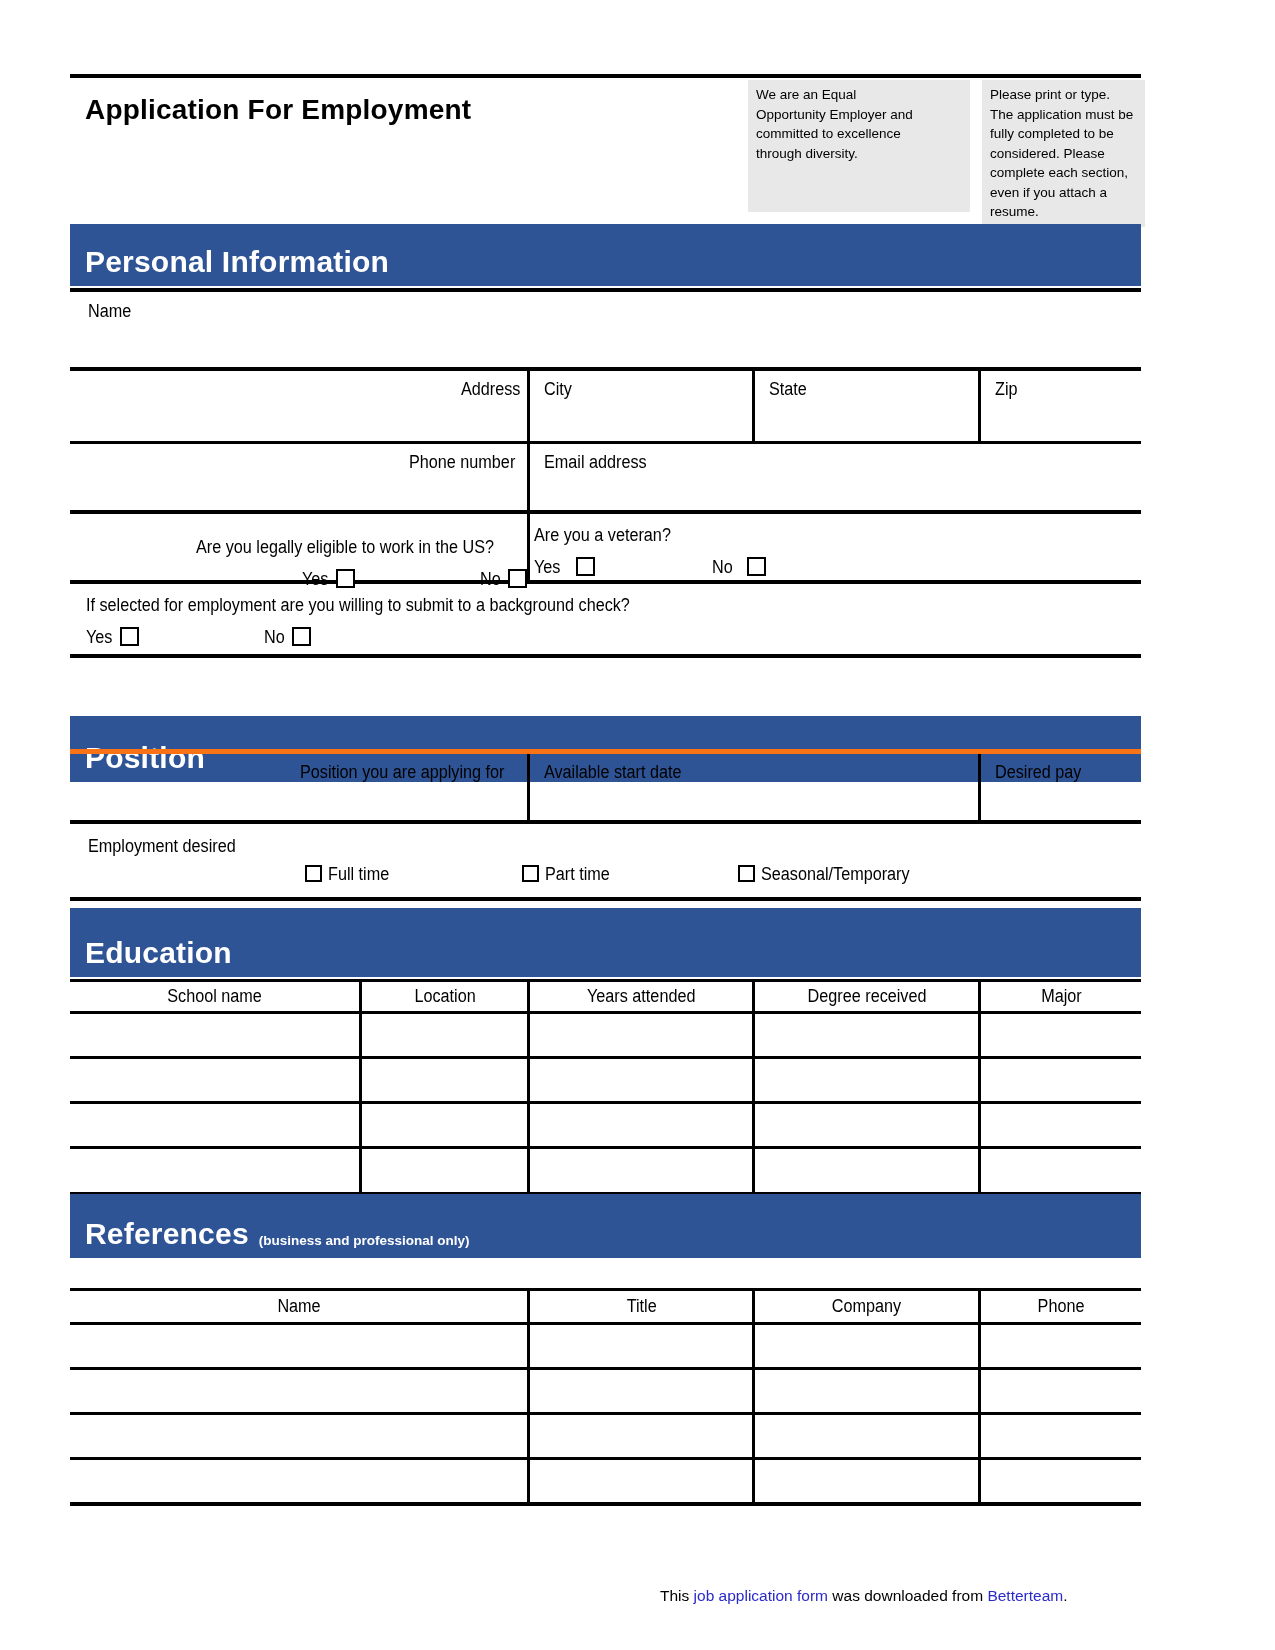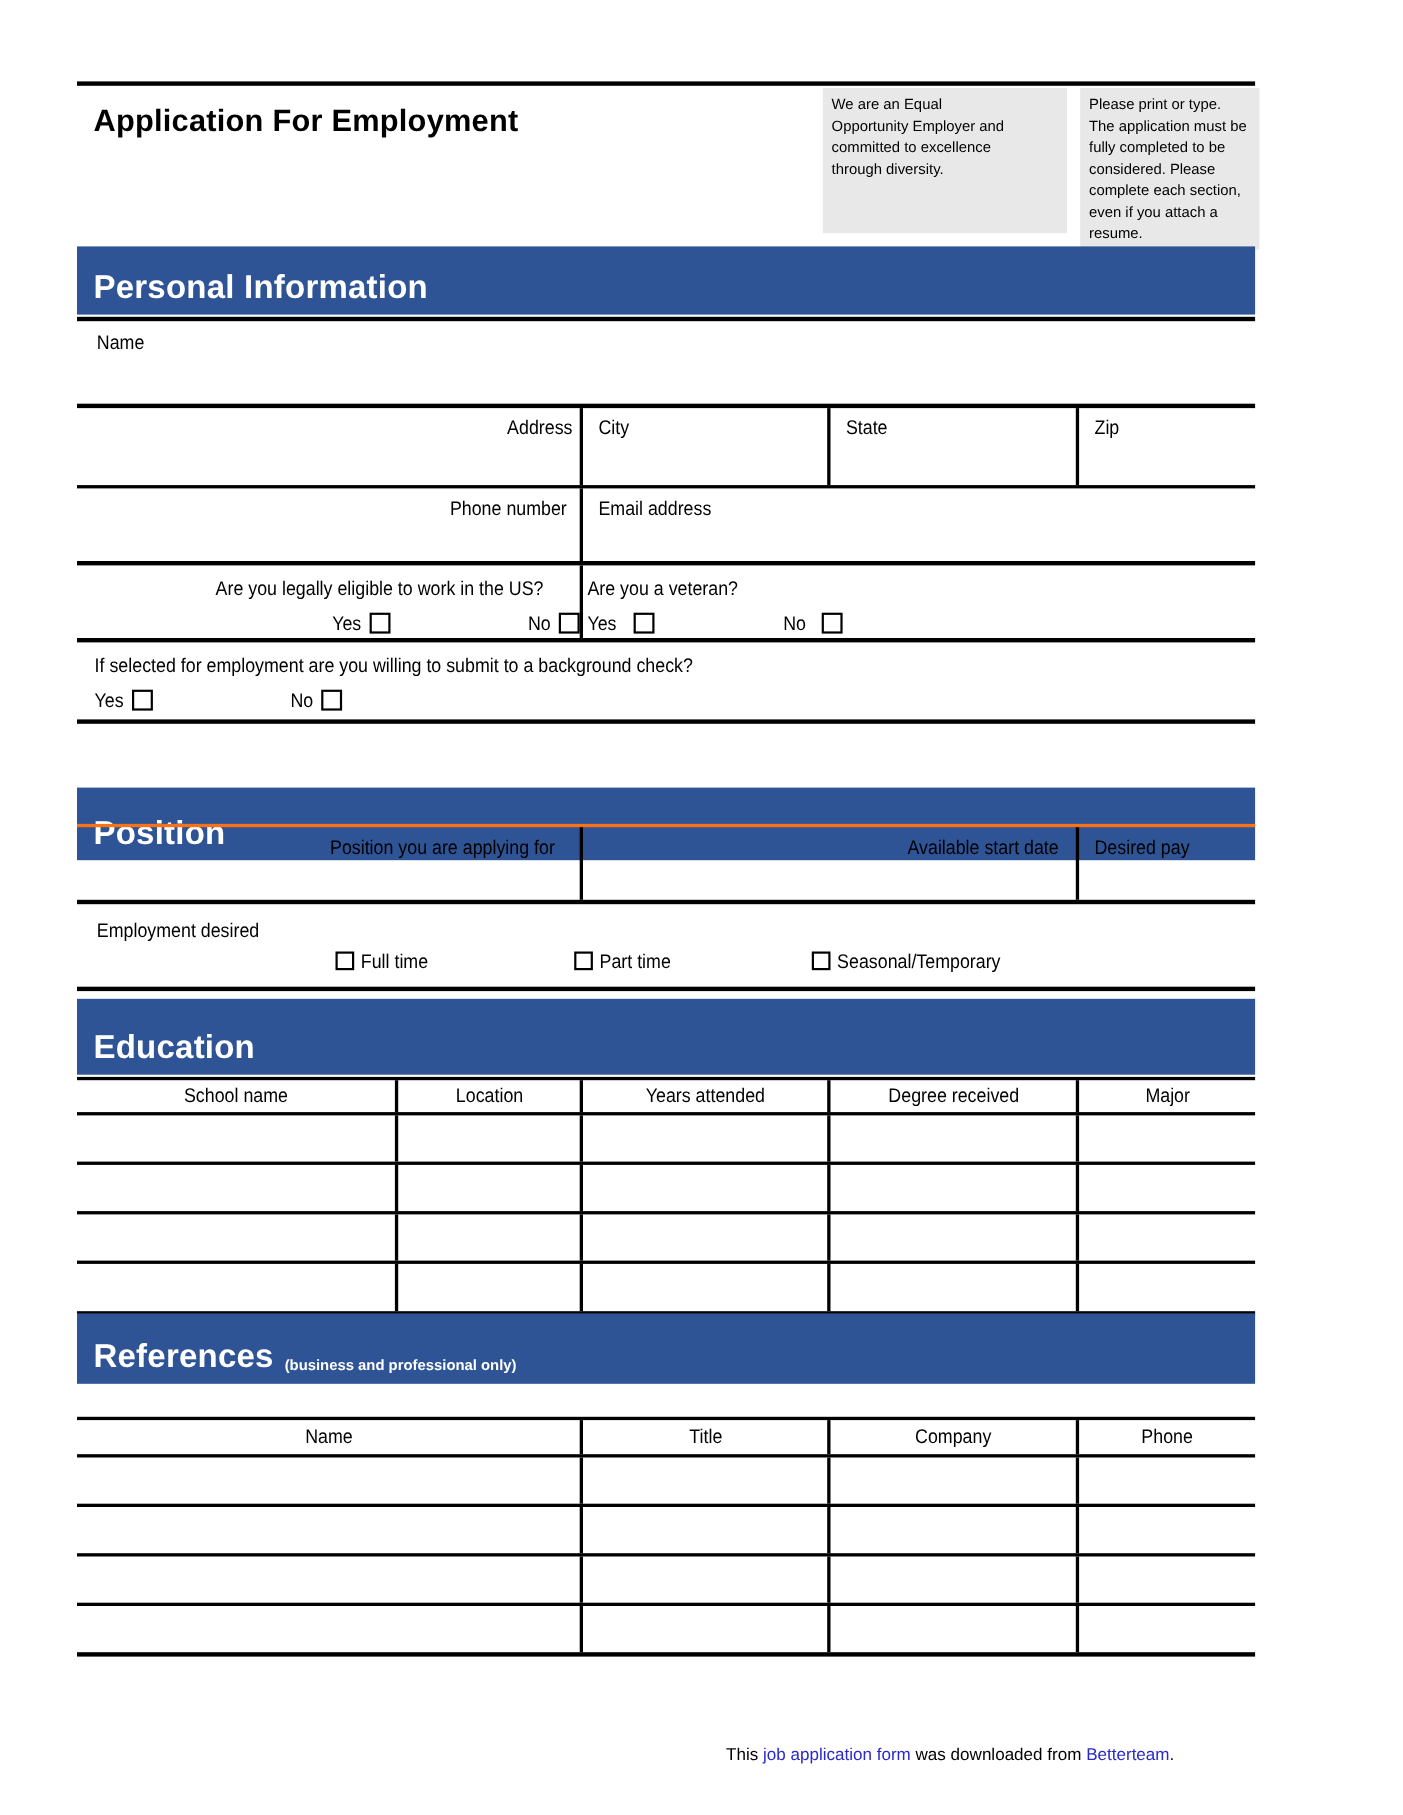--- a/index.html
+++ b/index.html
@@ -26,21 +26,21 @@
   .txc{ display:inline-block; transform:scaleX(0.9); transform-origin:50% 50%; white-space:nowrap; }
   
   .tbl { position:absolute; left:70px; width:1071px; box-sizing:border-box; }
   .row { display:flex; width:100%; box-sizing:border-box; border-bottom:3px solid #000; }
   .row.thick { border-bottom-width:4px; }
   .cell { box-sizing:border-box; padding:8px 0 0 14px; }
   .cell.div { border-left:3px solid #000; }
   .cell.center { padding:0; text-align:center; display:flex; align-items:center; justify-content:center; }
   .w1 { width:42.7%;text-align:right; } .w2 { width:21%; } .w3 { width:21.1%; } .w4 { flex:1; }
   .e1 { width:27%; } .e2 { width:15.7%; } .e3 { width:21%; } .e4 { width:21.1%; } .e5 { flex:1; }
-  .p2 { width:42.1%;text-align:right; }
+  .p2 { width:42.1%; }
   
   .cb { display:inline-block; width:15px; height:15px; border:2px solid #000; background:#fff; vertical-align:-3px; }
   .cb.small { width:13px; height:13px; }
   .yn { margin-top:11px; }
   .yn .cb { margin-left:5px; }
   .yn .no { margin-left:120px; }
   .yn.vet .cb { margin-left:12px; }
   .yn.vet .no { margin-left:112px; }
   .qcell { padding-top:11px; }
   .qcell.right { padding-left:4px; }
@@ -84,21 +84,21 @@
       <div class="cell w1"><span class="t"><span class="tx">Address</span></span></div>
       <div class="cell div w2"><span class="t"><span class="tx">City</span></span></div>
       <div class="cell div w3"><span class="t"><span class="tx">State</span></span></div>
       <div class="cell div w4"><span class="t"><span class="tx">Zip</span></span></div>
     </div>
     <div class="row thick" style="height:70px;">
       <div class="cell w1"><span class="t"><span class="tx">Phone number</span></span></div>
       <div class="cell div" style="flex:1;"><span class="t"><span class="tx">Email address</span></span></div>
     </div>
     <div class="row thick" style="height:70px;">
-      <div class="cell qcell w1" style="padding-left:16px;">
+      <div class="cell qcell w1" style="padding-left:16px;margin-top:12px;">
         <span class="t"><span class="tx">Are you legally eligible to work in the US?</span></span>
         <div class="yn t">
           <span><span class="tx">Yes</span></span><span class="cb"></span>
           <span class="no"><span class="tx">No</span></span><span class="cb"></span>
         </div>
       </div>
       <div class="cell div qcell right" style="flex:1;">
         <span class="t"><span class="tx">Are you a veteran?</span></span>
         <div class="yn vet t">
           <span><span class="tx">Yes</span></span><span class="cb"></span>
@@ -114,21 +114,21 @@
           <span class="no"><span class="tx">No</span></span><span class="cb"></span>
         </div>
       </div>
     </div>
   </div>
 
   <div class="band" style="top:716px; height:66px;">
     <span class="h">Position</span>
   </div>
 
-  <div class="tbl" style="top:749px; border-top:3px solid #f97316;text-decoration:underline;">
+  <div class="tbl" style="top:749px; border-top:5px solid #f97316;text-decoration:underline;">
     <div class="row thick" style="height:70px;">
       <div class="cell w1"><span class="t"><span class="tx">Position you are applying for</span></span></div>
       <div class="cell div p2"><span class="t"><span class="tx">Available start date</span></span></div>
       <div class="cell div w4"><span class="t"><span class="tx">Desired pay</span></span></div>
     </div>
   </div>
 
   <span class="t abs" style="left:88px; top:836px;"><span class="tx">Employment desired</span></span>
   <div class="abs" style="left:70px; top:864px; width:1071px; height:26px;">
     <span class="opt t" style="left:235px;"><span class="cb small"></span><span class="tx">Full time</span></span>

